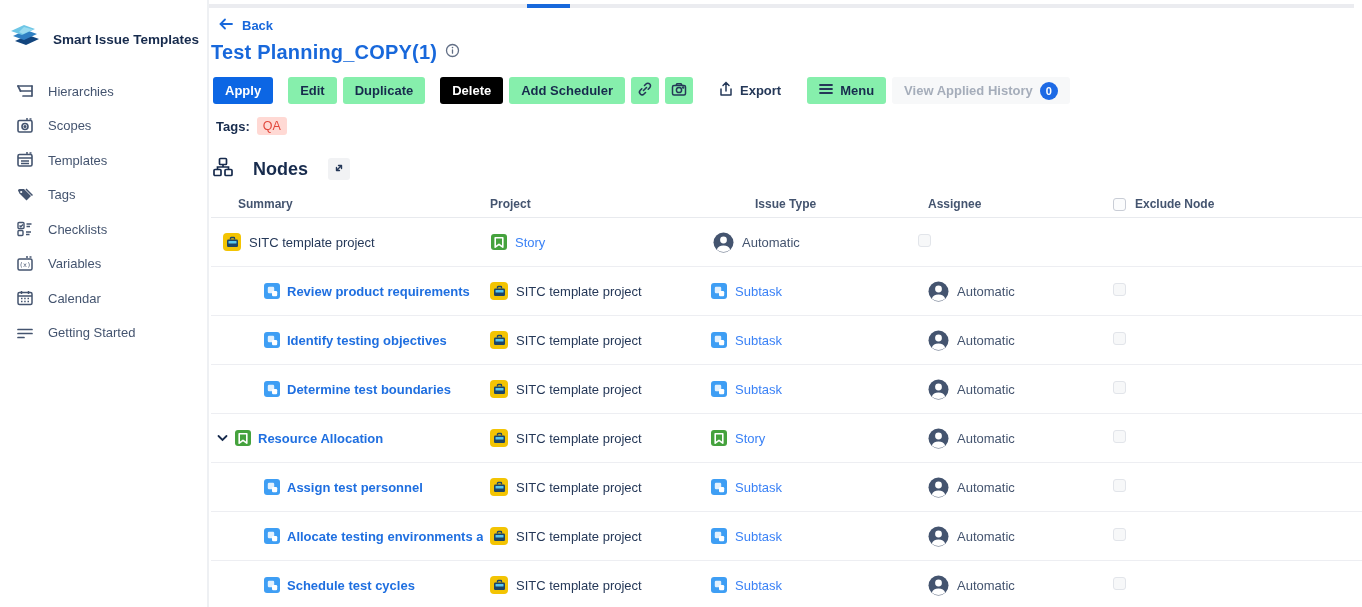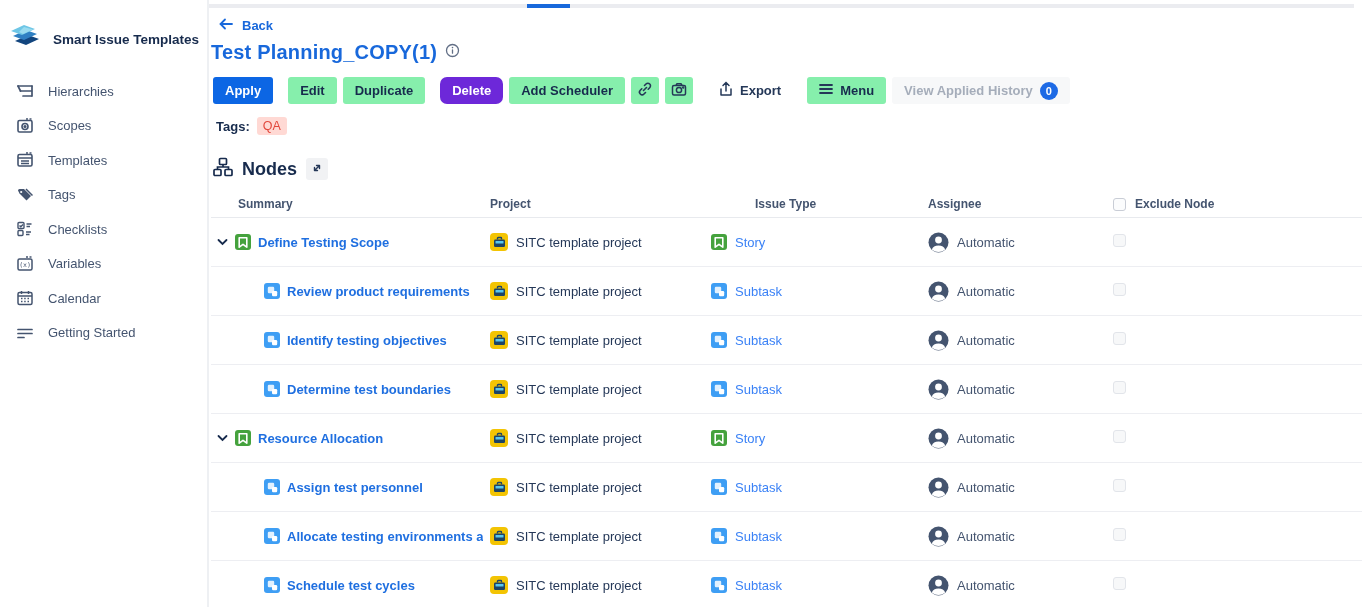--- a/index.html
+++ b/index.html
@@ -29,33 +29,33 @@
   .back-row { margin-top:18px; margin-left:8px; display:inline-flex; align-items:center; gap:8px;
     color:#1868db; font-size:13px; font-weight:bold; cursor:pointer; }
   .title-row { margin-top:7px; display:flex; align-items:center; gap:8px; }
   .page-title { font-size:20px; font-weight:bold; color:#1868db; letter-spacing:.2px; }
 
   .toolbar { margin-top:13px; margin-left:2px; display:flex; align-items:center; }
   .btn { height:27px; display:inline-flex; align-items:center; justify-content:center; gap:7px;
     padding:0 12px; border:none; border-radius:3px; background:#86efac; color:#172b4d;
     font-size:13px; font-weight:bold; font-family:inherit; cursor:pointer; white-space:nowrap; }
   .btn.primary { background:#0c66e4; color:#fff; }
-  .btn.danger  { background:#6d28d9; color:#fff;border-radius:7px; }
+  .btn.danger  { background:#000000; color:#fff; }
   .btn.iconbtn { width:28px; padding:0; }
   .btn.ghost { background:transparent; font-weight:bold; color:#253858; }
   .btn.disabled { background:#f7f8f9; color:#a5adba; cursor:default; }
   .count-badge { width:18px; height:18px; border-radius:50%; background:#1d6ae5; color:#fff;
     font-size:11px; font-weight:bold; display:inline-flex; align-items:center; justify-content:center; }
   .gap6{width:6px;} .gap15{width:15px;} .gap14{width:14px;}
 
   .tags-row { margin-top:13px; margin-left:5px; display:flex; align-items:center; gap:7px; }
   .tags-label { font-size:13px; font-weight:bold; color:#172b4d; }
   .tag-badge { background:#ffd9d4; color:#e2483d; font-size:12.5px; padding:2px 6px; border-radius:3px; }
 
-  .nodes-head { margin-top:22px; margin-left:2px; display:flex; align-items:center; gap:9px; }
+  .nodes-head { margin-top:22px; margin-left:2px; display:flex; align-items:center; gap:20px; }
   .nodes-title { font-size:18px; font-weight:bold; color:#172b4d; }
   .expand-btn { width:22px; height:22px; border-radius:3px; background:#f1f2f4; border:none;
     display:inline-flex; align-items:center; justify-content:center; cursor:pointer; }
 
   
   .tbl { margin-top:10px; }
   .trow { display:grid; grid-template-columns:267px 220px 215px 195px 1fr;
     padding-left:5px; align-items:center; }
   .thead-row { height:27px; border-bottom:1px solid #e8eaee; }
   .thead-row .hcell { font-size:12px; font-weight:bold; color:#44546f; }
@@ -300,33 +300,205 @@
         <div class="hcell c3">Issue Type</div>
         <div class="hcell c4">Assignee</div>
         <div class="hcell c5">
           <span class="checkbox"></span>
           <span>Exclude Node</span>
         </div>
       </div>
 
       <div id="rows-host">
   <div class="trow drow">
+    <div class="proj-cell">
+      <span class="proj-avatar">
+        <svg width="13" height="12" viewBox="0 0 13 12">
+          <rect x="1" y="3.5" width="11" height="7.5" rx="1.2" fill="#1d4466"></rect>
+          <path d="M4.5 3.5 V2.2 Q4.5 1.5 5.2 1.5 h2.6 Q8.5 1.5 8.5 2.2 V3.5" fill="none" stroke="#1d4466" stroke-width="1.4"></path>
+          <rect x="2.5" y="5" width="8" height="2.4" rx="0.5" fill="#59c7ee"></rect>
+        </svg>
+      </span>
+      <span class="proj-name">SITC template project</span>
+    </div>
+    <div class="type-cell">
+      <span class="rnd16 story-bg">
+                <svg width="10" height="11" viewBox="0 0 10 11">
+                  <path d="M1.2 0.8 h7.6 v9.4 l-3.8 -2.9 -3.8 2.9 Z" fill="none" stroke="#fff" stroke-width="1.6" stroke-linejoin="round"></path>
+                </svg>
+              </span>
+      <span class="type-name">Story</span>
+    </div>
+    <div class="asg-cell">
+      <span style="display:inline-flex;">
+        <svg width="21" height="21" viewBox="0 0 21 21">
+          <circle cx="10.5" cy="10.5" r="10" fill="#44546f"></circle>
+          <circle cx="10.5" cy="8" r="3.4" fill="#fff"></circle>
+          <path d="M3.8 17.5 a7 5.6 0 0 1 13.4 0 a10 10 0 0 1 -13.4 0 Z" fill="#fff"></path>
+        </svg>
+      </span>
+      <span class="asg-name">Automatic</span>
+    </div>
+    <div class="excl-cell">
+      <span class="checkbox dim"></span>
+    </div>
+  </div>
+
+  <div class="trow drow">
+    <div class="sum-cell">
+
+      <span class="spacer"></span>
+      <span class="ticon rnd16 subtask-bg">
+                <svg width="11" height="11" viewBox="0 0 11 11">
+                  <rect x="0.8" y="0.8" width="6.4" height="6.4" rx="1.2" fill="#fff" opacity="0.85"></rect>
+                  <rect x="5" y="5" width="5.2" height="5.2" rx="1.2" fill="#fff"></rect>
+                </svg>
+              </span>
+      <span class="sum-link">Review product requirements</span>
+    </div>
+    <div class="proj-cell">
+      <span class="proj-avatar">
+        <svg width="13" height="12" viewBox="0 0 13 12">
+          <rect x="1" y="3.5" width="11" height="7.5" rx="1.2" fill="#1d4466"></rect>
+          <path d="M4.5 3.5 V2.2 Q4.5 1.5 5.2 1.5 h2.6 Q8.5 1.5 8.5 2.2 V3.5" fill="none" stroke="#1d4466" stroke-width="1.4"></path>
+          <rect x="2.5" y="5" width="8" height="2.4" rx="0.5" fill="#59c7ee"></rect>
+        </svg>
+      </span>
+      <span class="proj-name">SITC template project</span>
+    </div>
+    <div class="type-cell">
+      <span class="rnd16 subtask-bg">
+                <svg width="11" height="11" viewBox="0 0 11 11">
+                  <rect x="0.8" y="0.8" width="6.4" height="6.4" rx="1.2" fill="#fff" opacity="0.85"></rect>
+                  <rect x="5" y="5" width="5.2" height="5.2" rx="1.2" fill="#fff"></rect>
+                </svg>
+              </span>
+      <span class="type-name">Subtask</span>
+    </div>
+    <div class="asg-cell">
+      <span style="display:inline-flex;">
+        <svg width="21" height="21" viewBox="0 0 21 21">
+          <circle cx="10.5" cy="10.5" r="10" fill="#44546f"></circle>
+          <circle cx="10.5" cy="8" r="3.4" fill="#fff"></circle>
+          <path d="M3.8 17.5 a7 5.6 0 0 1 13.4 0 a10 10 0 0 1 -13.4 0 Z" fill="#fff"></path>
+        </svg>
+      </span>
+      <span class="asg-name">Automatic</span>
+    </div>
+    <div class="excl-cell">
+      <span class="checkbox dim"></span>
+    </div>
+  </div>
+
+  <div class="trow drow">
+    <div class="sum-cell">
+
+      <span class="spacer"></span>
+      <span class="ticon rnd16 subtask-bg">
+                <svg width="11" height="11" viewBox="0 0 11 11">
+                  <rect x="0.8" y="0.8" width="6.4" height="6.4" rx="1.2" fill="#fff" opacity="0.85"></rect>
+                  <rect x="5" y="5" width="5.2" height="5.2" rx="1.2" fill="#fff"></rect>
+                </svg>
+              </span>
+      <span class="sum-link">Identify testing objectives</span>
+    </div>
+    <div class="proj-cell">
+      <span class="proj-avatar">
+        <svg width="13" height="12" viewBox="0 0 13 12">
+          <rect x="1" y="3.5" width="11" height="7.5" rx="1.2" fill="#1d4466"></rect>
+          <path d="M4.5 3.5 V2.2 Q4.5 1.5 5.2 1.5 h2.6 Q8.5 1.5 8.5 2.2 V3.5" fill="none" stroke="#1d4466" stroke-width="1.4"></path>
+          <rect x="2.5" y="5" width="8" height="2.4" rx="0.5" fill="#59c7ee"></rect>
+        </svg>
+      </span>
+      <span class="proj-name">SITC template project</span>
+    </div>
+    <div class="type-cell">
+      <span class="rnd16 subtask-bg">
+                <svg width="11" height="11" viewBox="0 0 11 11">
+                  <rect x="0.8" y="0.8" width="6.4" height="6.4" rx="1.2" fill="#fff" opacity="0.85"></rect>
+                  <rect x="5" y="5" width="5.2" height="5.2" rx="1.2" fill="#fff"></rect>
+                </svg>
+              </span>
+      <span class="type-name">Subtask</span>
+    </div>
+    <div class="asg-cell">
+      <span style="display:inline-flex;">
+        <svg width="21" height="21" viewBox="0 0 21 21">
+          <circle cx="10.5" cy="10.5" r="10" fill="#44546f"></circle>
+          <circle cx="10.5" cy="8" r="3.4" fill="#fff"></circle>
+          <path d="M3.8 17.5 a7 5.6 0 0 1 13.4 0 a10 10 0 0 1 -13.4 0 Z" fill="#fff"></path>
+        </svg>
+      </span>
+      <span class="asg-name">Automatic</span>
+    </div>
+    <div class="excl-cell">
+      <span class="checkbox dim"></span>
+    </div>
+  </div>
+
+  <div class="trow drow">
+    <div class="sum-cell">
+
+      <span class="spacer"></span>
+      <span class="ticon rnd16 subtask-bg">
+                <svg width="11" height="11" viewBox="0 0 11 11">
+                  <rect x="0.8" y="0.8" width="6.4" height="6.4" rx="1.2" fill="#fff" opacity="0.85"></rect>
+                  <rect x="5" y="5" width="5.2" height="5.2" rx="1.2" fill="#fff"></rect>
+                </svg>
+              </span>
+      <span class="sum-link">Determine test boundaries</span>
+    </div>
+    <div class="proj-cell">
+      <span class="proj-avatar">
+        <svg width="13" height="12" viewBox="0 0 13 12">
+          <rect x="1" y="3.5" width="11" height="7.5" rx="1.2" fill="#1d4466"></rect>
+          <path d="M4.5 3.5 V2.2 Q4.5 1.5 5.2 1.5 h2.6 Q8.5 1.5 8.5 2.2 V3.5" fill="none" stroke="#1d4466" stroke-width="1.4"></path>
+          <rect x="2.5" y="5" width="8" height="2.4" rx="0.5" fill="#59c7ee"></rect>
+        </svg>
+      </span>
+      <span class="proj-name">SITC template project</span>
+    </div>
+    <div class="type-cell">
+      <span class="rnd16 subtask-bg">
+                <svg width="11" height="11" viewBox="0 0 11 11">
+                  <rect x="0.8" y="0.8" width="6.4" height="6.4" rx="1.2" fill="#fff" opacity="0.85"></rect>
+                  <rect x="5" y="5" width="5.2" height="5.2" rx="1.2" fill="#fff"></rect>
+                </svg>
+              </span>
+      <span class="type-name">Subtask</span>
+    </div>
+    <div class="asg-cell">
+      <span style="display:inline-flex;">
+        <svg width="21" height="21" viewBox="0 0 21 21">
+          <circle cx="10.5" cy="10.5" r="10" fill="#44546f"></circle>
+          <circle cx="10.5" cy="8" r="3.4" fill="#fff"></circle>
+          <path d="M3.8 17.5 a7 5.6 0 0 1 13.4 0 a10 10 0 0 1 -13.4 0 Z" fill="#fff"></path>
+        </svg>
+      </span>
+      <span class="asg-name">Automatic</span>
+    </div>
+    <div class="excl-cell">
+      <span class="checkbox dim"></span>
+    </div>
+  </div>
+
+  <div class="trow drow">
     <div class="sum-cell">
       <span class="chev">
         <svg width="11" height="8" viewBox="0 0 11 8" fill="none" stroke="#172b4d" stroke-width="1.8" stroke-linecap="round">
           <path d="M1.5 2 L5.5 6 L9.5 2"></path>
         </svg>
       </span>
 
       <span class="ticon rnd16 story-bg">
                 <svg width="10" height="11" viewBox="0 0 10 11">
                   <path d="M1.2 0.8 h7.6 v9.4 l-3.8 -2.9 -3.8 2.9 Z" fill="none" stroke="#fff" stroke-width="1.6" stroke-linejoin="round"></path>
                 </svg>
               </span>
-      <span class="sum-link">Define Testing Scope</span>
+      <span class="sum-link">Resource Allocation</span>
     </div>
     <div class="proj-cell">
       <span class="proj-avatar">
         <svg width="13" height="12" viewBox="0 0 13 12">
           <rect x="1" y="3.5" width="11" height="7.5" rx="1.2" fill="#1d4466"></rect>
           <path d="M4.5 3.5 V2.2 Q4.5 1.5 5.2 1.5 h2.6 Q8.5 1.5 8.5 2.2 V3.5" fill="none" stroke="#1d4466" stroke-width="1.4"></path>
           <rect x="2.5" y="5" width="8" height="2.4" rx="0.5" fill="#59c7ee"></rect>
         </svg>
       </span>
       <span class="proj-name">SITC template project</span>
@@ -357,21 +529,21 @@
   <div class="trow drow">
     <div class="sum-cell">
 
       <span class="spacer"></span>
       <span class="ticon rnd16 subtask-bg">
                 <svg width="11" height="11" viewBox="0 0 11 11">
                   <rect x="0.8" y="0.8" width="6.4" height="6.4" rx="1.2" fill="#fff" opacity="0.85"></rect>
                   <rect x="5" y="5" width="5.2" height="5.2" rx="1.2" fill="#fff"></rect>
                 </svg>
               </span>
-      <span class="sum-link">Review product requirements</span>
+      <span class="sum-link">Assign test personnel</span>
     </div>
     <div class="proj-cell">
       <span class="proj-avatar">
         <svg width="13" height="12" viewBox="0 0 13 12">
           <rect x="1" y="3.5" width="11" height="7.5" rx="1.2" fill="#1d4466"></rect>
           <path d="M4.5 3.5 V2.2 Q4.5 1.5 5.2 1.5 h2.6 Q8.5 1.5 8.5 2.2 V3.5" fill="none" stroke="#1d4466" stroke-width="1.4"></path>
           <rect x="2.5" y="5" width="8" height="2.4" rx="0.5" fill="#59c7ee"></rect>
         </svg>
       </span>
       <span class="proj-name">SITC template project</span>
@@ -403,21 +575,21 @@
   <div class="trow drow">
     <div class="sum-cell">
 
       <span class="spacer"></span>
       <span class="ticon rnd16 subtask-bg">
                 <svg width="11" height="11" viewBox="0 0 11 11">
                   <rect x="0.8" y="0.8" width="6.4" height="6.4" rx="1.2" fill="#fff" opacity="0.85"></rect>
                   <rect x="5" y="5" width="5.2" height="5.2" rx="1.2" fill="#fff"></rect>
                 </svg>
               </span>
-      <span class="sum-link">Identify testing objectives</span>
+      <span class="sum-link">Allocate testing environments a</span>
     </div>
     <div class="proj-cell">
       <span class="proj-avatar">
         <svg width="13" height="12" viewBox="0 0 13 12">
           <rect x="1" y="3.5" width="11" height="7.5" rx="1.2" fill="#1d4466"></rect>
           <path d="M4.5 3.5 V2.2 Q4.5 1.5 5.2 1.5 h2.6 Q8.5 1.5 8.5 2.2 V3.5" fill="none" stroke="#1d4466" stroke-width="1.4"></path>
           <rect x="2.5" y="5" width="8" height="2.4" rx="0.5" fill="#59c7ee"></rect>
         </svg>
       </span>
       <span class="proj-name">SITC template project</span>
@@ -449,21 +621,21 @@
   <div class="trow drow">
     <div class="sum-cell">
 
       <span class="spacer"></span>
       <span class="ticon rnd16 subtask-bg">
                 <svg width="11" height="11" viewBox="0 0 11 11">
                   <rect x="0.8" y="0.8" width="6.4" height="6.4" rx="1.2" fill="#fff" opacity="0.85"></rect>
                   <rect x="5" y="5" width="5.2" height="5.2" rx="1.2" fill="#fff"></rect>
                 </svg>
               </span>
-      <span class="sum-link">Determine test boundaries</span>
+      <span class="sum-link">Schedule test cycles</span>
     </div>
     <div class="proj-cell">
       <span class="proj-avatar">
         <svg width="13" height="12" viewBox="0 0 13 12">
           <rect x="1" y="3.5" width="11" height="7.5" rx="1.2" fill="#1d4466"></rect>
           <path d="M4.5 3.5 V2.2 Q4.5 1.5 5.2 1.5 h2.6 Q8.5 1.5 8.5 2.2 V3.5" fill="none" stroke="#1d4466" stroke-width="1.4"></path>
           <rect x="2.5" y="5" width="8" height="2.4" rx="0.5" fill="#59c7ee"></rect>
         </svg>
       </span>
       <span class="proj-name">SITC template project</span>
@@ -484,202 +656,16 @@
           <circle cx="10.5" cy="8" r="3.4" fill="#fff"></circle>
           <path d="M3.8 17.5 a7 5.6 0 0 1 13.4 0 a10 10 0 0 1 -13.4 0 Z" fill="#fff"></path>
         </svg>
       </span>
       <span class="asg-name">Automatic</span>
     </div>
     <div class="excl-cell">
       <span class="checkbox dim"></span>
     </div>
   </div>
-
-  <div class="trow drow">
-    <div class="sum-cell">
-      <span class="chev">
-        <svg width="11" height="8" viewBox="0 0 11 8" fill="none" stroke="#172b4d" stroke-width="1.8" stroke-linecap="round">
-          <path d="M1.5 2 L5.5 6 L9.5 2"></path>
-        </svg>
-      </span>
-
-      <span class="ticon rnd16 story-bg">
-                <svg width="10" height="11" viewBox="0 0 10 11">
-                  <path d="M1.2 0.8 h7.6 v9.4 l-3.8 -2.9 -3.8 2.9 Z" fill="none" stroke="#fff" stroke-width="1.6" stroke-linejoin="round"></path>
-                </svg>
-              </span>
-      <span class="sum-link">Resource Allocation</span>
-    </div>
-    <div class="proj-cell">
-      <span class="proj-avatar">
-        <svg width="13" height="12" viewBox="0 0 13 12">
-          <rect x="1" y="3.5" width="11" height="7.5" rx="1.2" fill="#1d4466"></rect>
-          <path d="M4.5 3.5 V2.2 Q4.5 1.5 5.2 1.5 h2.6 Q8.5 1.5 8.5 2.2 V3.5" fill="none" stroke="#1d4466" stroke-width="1.4"></path>
-          <rect x="2.5" y="5" width="8" height="2.4" rx="0.5" fill="#59c7ee"></rect>
-        </svg>
-      </span>
-      <span class="proj-name">SITC template project</span>
-    </div>
-    <div class="type-cell">
-      <span class="rnd16 story-bg">
-                <svg width="10" height="11" viewBox="0 0 10 11">
-                  <path d="M1.2 0.8 h7.6 v9.4 l-3.8 -2.9 -3.8 2.9 Z" fill="none" stroke="#fff" stroke-width="1.6" stroke-linejoin="round"></path>
-                </svg>
-              </span>
-      <span class="type-name">Story</span>
-    </div>
-    <div class="asg-cell">
-      <span style="display:inline-flex;">
-        <svg width="21" height="21" viewBox="0 0 21 21">
-          <circle cx="10.5" cy="10.5" r="10" fill="#44546f"></circle>
-          <circle cx="10.5" cy="8" r="3.4" fill="#fff"></circle>
-          <path d="M3.8 17.5 a7 5.6 0 0 1 13.4 0 a10 10 0 0 1 -13.4 0 Z" fill="#fff"></path>
-        </svg>
-      </span>
-      <span class="asg-name">Automatic</span>
-    </div>
-    <div class="excl-cell">
-      <span class="checkbox dim"></span>
-    </div>
-  </div>
-
-  <div class="trow drow">
-    <div class="sum-cell">
-
-      <span class="spacer"></span>
-      <span class="ticon rnd16 subtask-bg">
-                <svg width="11" height="11" viewBox="0 0 11 11">
-                  <rect x="0.8" y="0.8" width="6.4" height="6.4" rx="1.2" fill="#fff" opacity="0.85"></rect>
-                  <rect x="5" y="5" width="5.2" height="5.2" rx="1.2" fill="#fff"></rect>
-                </svg>
-              </span>
-      <span class="sum-link">Assign test personnel</span>
-    </div>
-    <div class="proj-cell">
-      <span class="proj-avatar">
-        <svg width="13" height="12" viewBox="0 0 13 12">
-          <rect x="1" y="3.5" width="11" height="7.5" rx="1.2" fill="#1d4466"></rect>
-          <path d="M4.5 3.5 V2.2 Q4.5 1.5 5.2 1.5 h2.6 Q8.5 1.5 8.5 2.2 V3.5" fill="none" stroke="#1d4466" stroke-width="1.4"></path>
-          <rect x="2.5" y="5" width="8" height="2.4" rx="0.5" fill="#59c7ee"></rect>
-        </svg>
-      </span>
-      <span class="proj-name">SITC template project</span>
-    </div>
-    <div class="type-cell">
-      <span class="rnd16 subtask-bg">
-                <svg width="11" height="11" viewBox="0 0 11 11">
-                  <rect x="0.8" y="0.8" width="6.4" height="6.4" rx="1.2" fill="#fff" opacity="0.85"></rect>
-                  <rect x="5" y="5" width="5.2" height="5.2" rx="1.2" fill="#fff"></rect>
-                </svg>
-              </span>
-      <span class="type-name">Subtask</span>
-    </div>
-    <div class="asg-cell">
-      <span style="display:inline-flex;">
-        <svg width="21" height="21" viewBox="0 0 21 21">
-          <circle cx="10.5" cy="10.5" r="10" fill="#44546f"></circle>
-          <circle cx="10.5" cy="8" r="3.4" fill="#fff"></circle>
-          <path d="M3.8 17.5 a7 5.6 0 0 1 13.4 0 a10 10 0 0 1 -13.4 0 Z" fill="#fff"></path>
-        </svg>
-      </span>
-      <span class="asg-name">Automatic</span>
-    </div>
-    <div class="excl-cell">
-      <span class="checkbox dim"></span>
-    </div>
-  </div>
-
-  <div class="trow drow">
-    <div class="sum-cell">
-
-      <span class="spacer"></span>
-      <span class="ticon rnd16 subtask-bg">
-                <svg width="11" height="11" viewBox="0 0 11 11">
-                  <rect x="0.8" y="0.8" width="6.4" height="6.4" rx="1.2" fill="#fff" opacity="0.85"></rect>
-                  <rect x="5" y="5" width="5.2" height="5.2" rx="1.2" fill="#fff"></rect>
-                </svg>
-              </span>
-      <span class="sum-link">Allocate testing environments a</span>
-    </div>
-    <div class="proj-cell">
-      <span class="proj-avatar">
-        <svg width="13" height="12" viewBox="0 0 13 12">
-          <rect x="1" y="3.5" width="11" height="7.5" rx="1.2" fill="#1d4466"></rect>
-          <path d="M4.5 3.5 V2.2 Q4.5 1.5 5.2 1.5 h2.6 Q8.5 1.5 8.5 2.2 V3.5" fill="none" stroke="#1d4466" stroke-width="1.4"></path>
-          <rect x="2.5" y="5" width="8" height="2.4" rx="0.5" fill="#59c7ee"></rect>
-        </svg>
-      </span>
-      <span class="proj-name">SITC template project</span>
-    </div>
-    <div class="type-cell">
-      <span class="rnd16 subtask-bg">
-                <svg width="11" height="11" viewBox="0 0 11 11">
-                  <rect x="0.8" y="0.8" width="6.4" height="6.4" rx="1.2" fill="#fff" opacity="0.85"></rect>
-                  <rect x="5" y="5" width="5.2" height="5.2" rx="1.2" fill="#fff"></rect>
-                </svg>
-              </span>
-      <span class="type-name">Subtask</span>
-    </div>
-    <div class="asg-cell">
-      <span style="display:inline-flex;">
-        <svg width="21" height="21" viewBox="0 0 21 21">
-          <circle cx="10.5" cy="10.5" r="10" fill="#44546f"></circle>
-          <circle cx="10.5" cy="8" r="3.4" fill="#fff"></circle>
-          <path d="M3.8 17.5 a7 5.6 0 0 1 13.4 0 a10 10 0 0 1 -13.4 0 Z" fill="#fff"></path>
-        </svg>
-      </span>
-      <span class="asg-name">Automatic</span>
-    </div>
-    <div class="excl-cell">
-      <span class="checkbox dim"></span>
-    </div>
-  </div>
-
-  <div class="trow drow">
-    <div class="sum-cell">
-
-      <span class="spacer"></span>
-      <span class="ticon rnd16 subtask-bg">
-                <svg width="11" height="11" viewBox="0 0 11 11">
-                  <rect x="0.8" y="0.8" width="6.4" height="6.4" rx="1.2" fill="#fff" opacity="0.85"></rect>
-                  <rect x="5" y="5" width="5.2" height="5.2" rx="1.2" fill="#fff"></rect>
-                </svg>
-              </span>
-      <span class="sum-link">Schedule test cycles</span>
-    </div>
-    <div class="proj-cell">
-      <span class="proj-avatar">
-        <svg width="13" height="12" viewBox="0 0 13 12">
-          <rect x="1" y="3.5" width="11" height="7.5" rx="1.2" fill="#1d4466"></rect>
-          <path d="M4.5 3.5 V2.2 Q4.5 1.5 5.2 1.5 h2.6 Q8.5 1.5 8.5 2.2 V3.5" fill="none" stroke="#1d4466" stroke-width="1.4"></path>
-          <rect x="2.5" y="5" width="8" height="2.4" rx="0.5" fill="#59c7ee"></rect>
-        </svg>
-      </span>
-      <span class="proj-name">SITC template project</span>
-    </div>
-    <div class="type-cell">
-      <span class="rnd16 subtask-bg">
-                <svg width="11" height="11" viewBox="0 0 11 11">
-                  <rect x="0.8" y="0.8" width="6.4" height="6.4" rx="1.2" fill="#fff" opacity="0.85"></rect>
-                  <rect x="5" y="5" width="5.2" height="5.2" rx="1.2" fill="#fff"></rect>
-                </svg>
-              </span>
-      <span class="type-name">Subtask</span>
-    </div>
-    <div class="asg-cell">
-      <span style="display:inline-flex;">
-        <svg width="21" height="21" viewBox="0 0 21 21">
-          <circle cx="10.5" cy="10.5" r="10" fill="#44546f"></circle>
-          <circle cx="10.5" cy="8" r="3.4" fill="#fff"></circle>
-          <path d="M3.8 17.5 a7 5.6 0 0 1 13.4 0 a10 10 0 0 1 -13.4 0 Z" fill="#fff"></path>
-        </svg>
-      </span>
-      <span class="asg-name">Automatic</span>
-    </div>
-    <div class="excl-cell">
-      <span class="checkbox dim"></span>
-    </div>
-  </div>
 </div>
     </div>
   </div>
 </div>
 
 </body></html>

